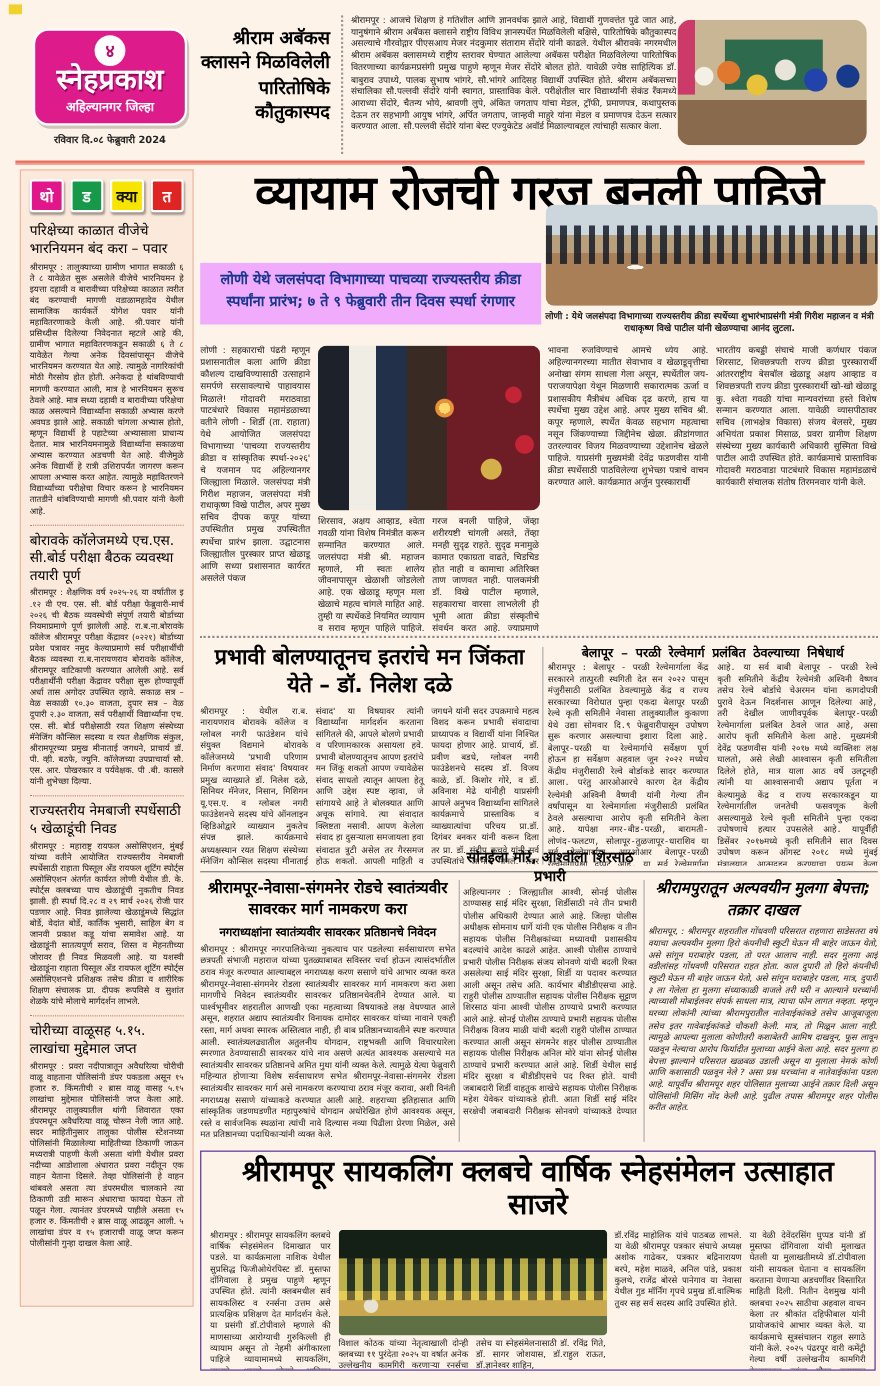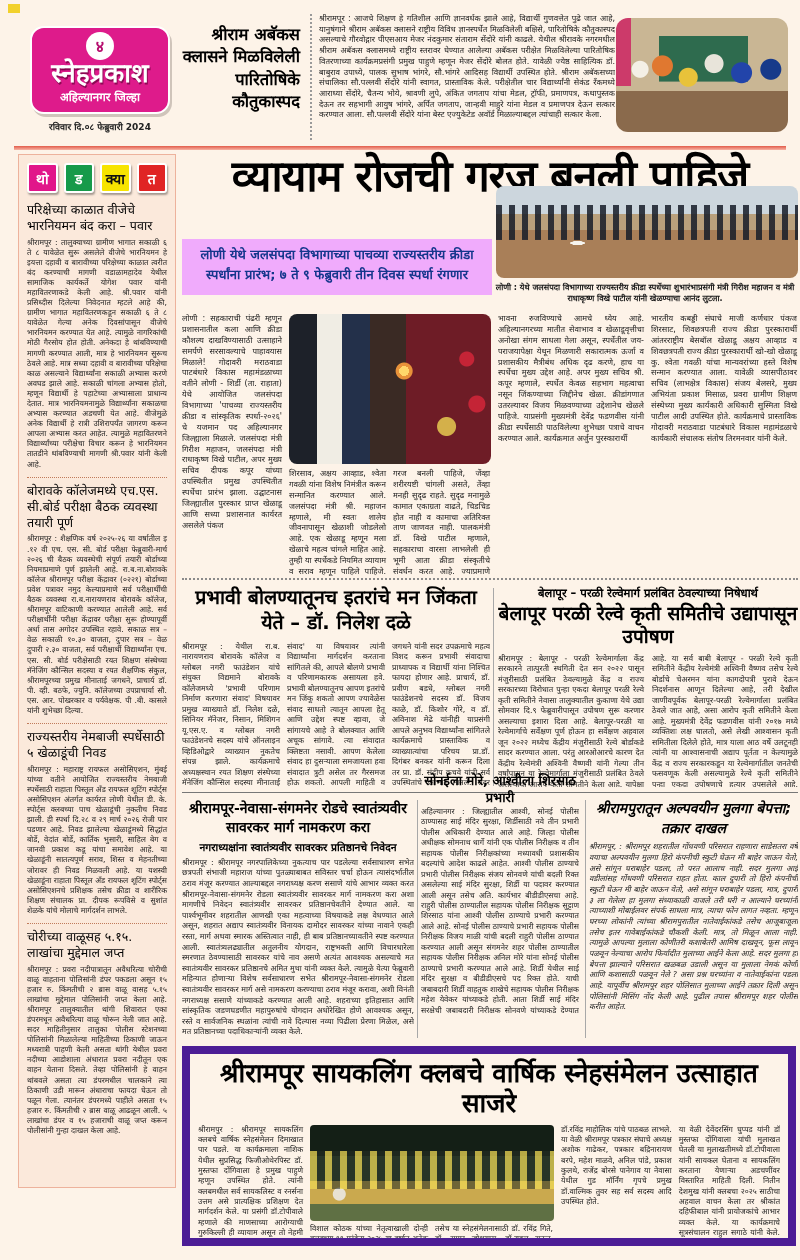--- a/index.html
+++ b/index.html
@@ -72,40 +72,40 @@
       linear-gradient(90deg,#1d2129 0 14%, #f0ede4 14% 26%, #23304a 26% 40%, #3a2a24 40% 58%, #6e1c26 58% 100%);}
   .lmid-cols{display:flex;gap:7px;}
   .lmid-cols .sub{width:97px;}
   .hr-dot{position:absolute;left:182px;top:578px;width:616px;border-top:2px dotted #8a8a8a;}
   
   .dale{position:absolute;left:182px;top:585px;width:308px;height:202px;overflow:hidden;}
   .dale-head{font-size:19.5px;font-weight:bold;text-align:center;line-height:1.3;margin-bottom:6px;color:#000;}
   .cols3{display:flex;gap:7px;}
   .cols3 .col{width:98px;font-size:7.8px;line-height:1.35;}
   .vline{position:absolute;border-left:1px solid #a8a8a8;}
-  .belapur{position:absolute;left:498px;top:585px;width:300px;height:202px;overflow:hidden;}
+  .belapur{position:absolute;left:498px;top:585px;width:300px;height:202px;overflow:hidden;font-family:Liberation Mono, monospace;}
   .bel-kicker{font-size:11.5px;font-weight:bold;text-align:center;margin-bottom:2px;color:#000;}
   .bel-head{font-size:19px;font-weight:bold;text-align:center;line-height:1.2;margin-bottom:6px;color:#000;}
   .cols2{display:flex;gap:8px;}
   .cols2 .col{width:146px;font-size:7.8px;line-height:1.35;}
   .hr-solid{position:absolute;left:182px;top:792px;width:616px;border-top:1px solid #777;}
   .savarkar{position:absolute;left:182px;top:799px;width:232px;height:240px;overflow:hidden;}
   .sav-head{font-size:14px;font-weight:bold;text-align:center;line-height:1.35;color:#000;}
   .sav-sub{font-size:10.5px;font-weight:bold;text-align:center;margin:3px 0 4px;color:#000;}
   .sav-body{font-size:7.8px;line-height:1.36;}
   .sonai{position:absolute;left:421px;top:773px;width:158px;height:240px;overflow:hidden;}
   .son-head{font-size:13px;font-weight:bold;text-align:center;line-height:1.3;color:#000;}
   .son-sub{background:#9dbb2e;color:#15260a;font-size:8.3px;font-weight:bold;text-align:center;
         padding:2px 2px;margin:3px 0 4px;}
   .son-body{font-size:7.7px;line-height:1.36;}
   .missing{position:absolute;left:589px;top:799px;width:209px;height:240px;overflow:hidden;font-style:italic;}
   .mis-head{font-size:14px;font-weight:bold;text-align:center;line-height:1.4;margin-bottom:4px;color:#000;}
   .mis-body{font-size:7.8px;line-height:1.37;}
   
-  .cycling{position:absolute;left:182px;top:1046px;width:614px;height:200px;border:8px solid #4c1d95;
+  .cycling{position:absolute;left:182px;top:1046px;width:614px;height:200px;border:1px solid #4c1d95;
         background:#fdf3e8;box-sizing:border-box;padding:4px 8px;overflow:hidden;}
   .cyc-head{font-size:26px;font-weight:bold;text-align:center;line-height:1.15;margin:1px 0 6px;color:#000;}
   .cyc-body{display:flex;gap:7px;height:148px;overflow:hidden;}
   .cyc-body .col{font-size:7.7px;line-height:1.34;}
   .cc1{width:112px;} .cmid{width:244px;} .cc4{width:118px;} .cc5{width:108px;}
   .photo-group{width:244px;height:96px;border-radius:4px;margin-bottom:3px;
     background:
       repeating-linear-gradient(90deg, rgba(238,216,84,.75) 0 7px, rgba(36,46,36,.55) 7px 15px) 0 45%/100% 40% no-repeat,
       radial-gradient(circle at 12% 72%, #e8e2d2 0 6px, transparent 7px),
       linear-gradient(#141f16 0 32%, #2a3d2a 32% 58%, #caa94e 58% 82%, #5f7044 82% 100%);}
@@ -187,21 +187,20 @@
       <div class="col jt">श्रीरामपूर : येथील रा.ब. नारायणराव बोरावके कॉलेज व ग्लोबल नगरी फाउंडेशन यांचे संयुक्त विद्यमाने बोरावके कॉलेजमध्ये 'प्रभावी परिणाम निर्माण करणारा संवाद' विषयावर प्रमुख व्याख्याते डॉ. निलेश दळे, सिनियर मॅनेजर, निसान, मिशिगन यू.एस.ए. व ग्लोबल नगरी फाउंडेशनचे सदस्य यांचे ऑनलाइन व्हिडिओद्वारे व्याख्यान नुकतेच संपन्न झाले. कार्यक्रमाचे अध्यक्षस्थान रयत शिक्षण संस्थेच्या मॅनेजिंग कौन्सिल सदस्या मीनाताई जगधने यांनी भूषविले. याप्रसंगी महाविद्यालयाचे प्राचार्य, प्रो. डॉ. प्रवीण बडधे यांची प्रमुख उपस्थिती लाभली. 'प्रभावी परिणाम निर्माण करणारा</div>
       <div class="col jt">संवाद' या विषयावर त्यांनी विद्यार्थ्यांना मार्गदर्शन करताना सांगितले की, आपले बोलणे प्रभावी व परिणामकारक असायला हवे. प्रभावी बोलण्यातूनच आपण इतरांचे मन जिंकू शकतो आपण ज्यावेळेस संवाद साधतो त्यातून आपला हेतू आणि उद्देश स्पष्ट व्हावा, जे सांगायचे आहे ते बोलक्यात आणि अचूक सांगावे. त्या संवादात क्लिष्टता नसावी. आपण केलेला संवाद हा दुसऱ्याला समजायला हवा संवादात त्रुटी असेल तर गैरसमज होऊ शकतो. आपली माहिती व संदर्भांचे अचूक आकलन दुसऱ्यांना होण्यासाठी आपला संवाद स्पष्ट व पूर्ण असायला हवा. अध्यक्षीय समारोपात मा. मीनाताई</div>
       <div class="col jt">जगधने यांनी सदर उपक्रमाचे महत्व विशद करून प्रभावी संवादाचा प्राध्यापक व विद्यार्थी यांना निश्चित फायदा होणार आहे. प्राचार्य, डॉ. प्रवीण बडधे, ग्लोबल नगरी फाउंडेशनचे सदस्य डॉ. विजय काळे, डॉ. किशोर गोरे, व डॉ. अविनाश मेढे यांनीही याप्रसंगी आपले अनुभव विद्यार्थ्यांना सांगितले कार्यक्रमाचे प्रास्ताविक व व्याख्यात्यांचा परिचय प्रा.डॉ. दिगंबर बनकर यांनी करून दिला तर प्रा. डॉ. संदीप कचवे यांनी सर्व उपस्थितांचे आभार मानले. सदर व्याख्यानासाठी महाविद्यालयातील प्राध्यापक व विद्यार्थी मोठ्या संख्येने उपस्थित होते.</div>
     </div>
   </section>
 
   <div class="vline" style="left:493px;top:588px;height:198px;"></div>
 
   <section class="belapur">
     <div class="bel-kicker">बेलापूर – परळी रेल्वेमार्ग प्रलंबित ठेवल्याच्या निषेधार्थ</div>
-    <div class="bel-head">बेलापूर परळी रेल्वे कृती समितीचे उद्यापासून उपोषण</div>
     <div class="cols2">
       <div class="col jt">श्रीरामपूर : बेलापूर - परळी रेल्वेमार्गाला केंद्र सरकारने तात्पुरती स्थगिती देत सन २०२२ पासून मंजुरीसाठी प्रलंबित ठेवल्यामुळे केंद्र व राज्य सरकारच्या विरोधात पुन्हा एकदा बेलापूर परळी रेल्वे कृती समितीने नेवासा तालुक्यातील कुकाणा येथे उद्या सोमवार दि.९ फेब्रुवारीपासून उपोषण सुरू करणार असल्याचा इशारा दिला आहे. बेलापूर-परळी या रेल्वेमार्गाचे सर्वेक्षण पूर्ण होऊन हा सर्वेक्षण अहवाल जून २०२२ मध्येच केंद्रीय मंजुरीसाठी रेल्वे बोर्डाकडे सादर करण्यात आला. परंतु आरओआरचे कारण देत केंद्रीय रेल्वेमंत्री अश्विनी वैष्णवी यांनी गेल्या तीन वर्षांपासून या रेल्वेमार्गाला मंजुरीसाठी प्रलंबित ठेवले असल्याचा आरोप कृती समितीने केला आहे. यापेक्षा नगर-बीड-परळी, बारामती-लोणंद-फलटण, सोलापूर-तुळजापूर-धाराशिव या सर्व रेल्वेमार्गांचा आरओआर बेलापूर-परळी रेल्वेमार्गापेक्षा दुप्पट आहे. या सर्व रेल्वेमार्गांना मंजुरी देऊन त्या रेल्वेमार्गांचे काम प्रगतीपथावर</div>
       <div class="col jt">आहे. या सर्व बाबी बेलापूर - परळी रेल्वे कृती समितीने केंद्रीय रेल्वेमंत्री अश्विनी वैष्णव तसेच रेल्वे बोर्डाचे चेअरमन यांना कागदोपत्री पुरावे देऊन निदर्शनास आणून दिलेल्या आहे, तरी देखील जाणीवपूर्वक बेलापूर-परळी रेल्वेमार्गाला प्रलंबित ठेवले जात आहे, असा आरोप कृती समितीने केला आहे. मुख्यमंत्री देवेंद्र फडणवीस यांनी २०१७ मध्ये व्यक्तिशः लक्ष घालतो, असे लेखी आश्वासन कृती समितीला दिलेले होते, मात्र याला आठ वर्षे उलटूनही त्यांनी या आश्वासनाची अद्याप पूर्तता न केल्यामुळे केंद्र व राज्य सरकारकडून या रेल्वेमार्गातील जनतेची फसवणूक केली असल्यामुळे रेल्वे कृती समितीने पुन्हा एकदा उपोषणाचे हत्यार उपसलेले आहे. यापूर्वीही डिसेंबर २०१७मध्ये कृती समितीने सात दिवस उपोषण करून ऑगस्ट २०१८ मध्ये मुंबई मंत्रालयात आत्मदहन करण्याचा प्रयत्न केला होता. डिसेंबर २०१८ मध्ये सुद्धा पाच दिवस उपोषण असे आंदोलन केले होते.</div>
     </div>
   </section>
 
   <div class="hr-solid"></div>
 
   <section class="savarkar">
     <div class="sav-head">श्रीरामपूर-नेवासा-संगमनेर रोडचे स्वातंत्र्यवीर सावरकर मार्ग नामकरण करा</div>

